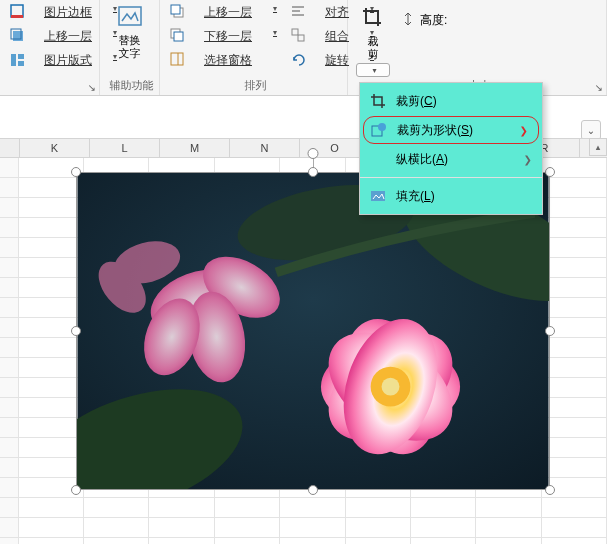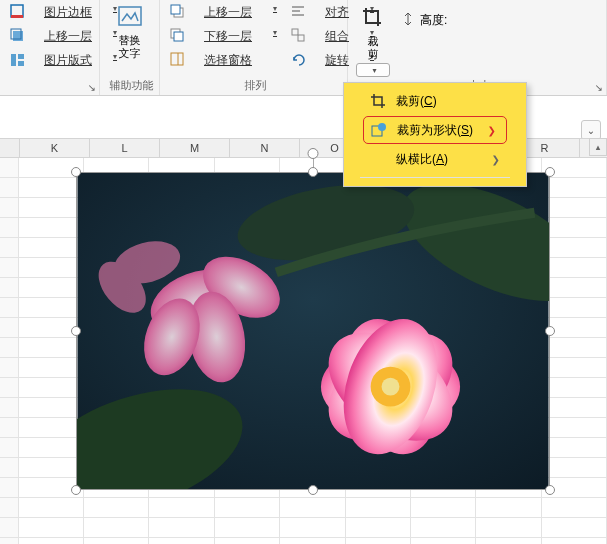--- a/index.html
+++ b/index.html
@@ -133,38 +133,38 @@
     top:-24px; left:50%; transform:translateX(-50%);
   }
   .rot-line {
     position:absolute; width:1px; height:14px; background:#aaa;
     top:-14px; left:50%;
   }
   
   
   .crop-menu {
     position:absolute;
-    top: 82px; left: 343px;
+    top: 82px; left: 359px;
     width: 184px;
-    background:#fde047;
+    background:#5eead4;
     border:1px solid #c8c8c8;
     box-shadow: 3px 3px 6px rgba(0,0,0,.2);
-    padding: 4px 16px;
+    padding: 4px 0;
     z-index: 50;
   }
   .menu-item {
     display:flex; align-items:center;
     height: 28px; padding: 0 10px;
     gap: 10px;
     cursor:pointer; font-size:12px;
     position:relative;
   }
   .menu-item.highlight {
     border:1.5px solid #d92b2b;
-    border-radius: 5px;
+    border-radius: 11px;
     margin: 1px 3px;
     padding: 0 7px;
   }
   .menu-sep { height:1px; background:#e0e0e0; margin:4px 0;}
   .menu-arrow { position:absolute; right:10px; color:#666; font-size:10px;}
   .menu-arrow.red{ color:#d92b2b;}
   .u { text-decoration: underline; }
 </style>
 </head>
 <body>
@@ -662,13 +662,22 @@
       </span>
     <span><span>裁剪为形状</span>(<span class="u">S</span>)</span>
     <span class="menu-arrow red">❯</span>
   </div>
   <div class="menu-item">
     <span class="ic"></span>
     <span><span>纵横比</span>(<span class="u">A</span>)</span>
     <span class="menu-arrow">❯</span>
   </div>
   <div class="menu-sep"></div>
+  <div class="menu-item">
+    <span class="ic">
+        <svg width="16" height="16">
+          <rect x="1" y="3" width="14" height="10" fill="#5aa0d0"></rect>
+          <polyline points="3,11 6,7 9,10 12,6 14,11" fill="none" stroke="#fff"></polyline>
+        </svg>
+      </span>
+    <span><span>填充</span>(<span class="u">L</span>)</span>
+  </div>
 </div>
 
 </body></html>

